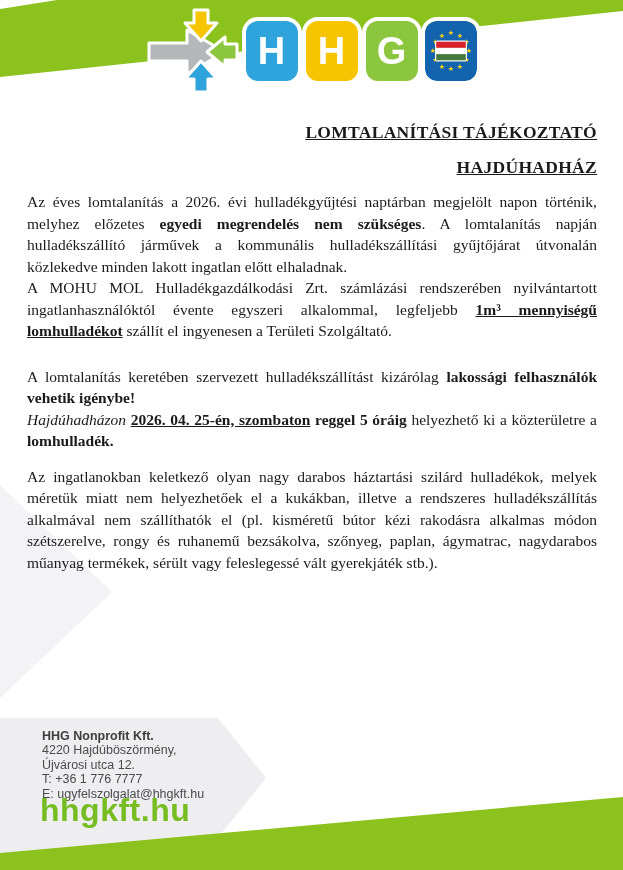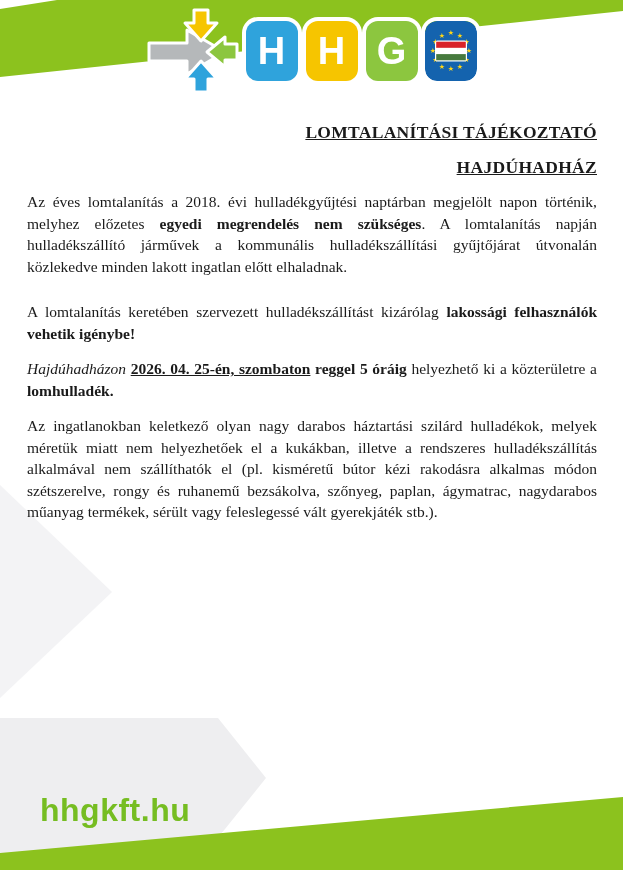--- a/index.html
+++ b/index.html
@@ -96,24 +96,32 @@
         <rect x="11.2" y="26.9" width="29.6" height="6.2" fill="#FFFFFF"></rect>
         <rect x="11.2" y="33.1" width="29.6" height="6.2" fill="#477A3E"></rect>
       </g>
     </svg>
   </div>
 
   <div class="content">
     <h1 class="doc-title">LOMTALANÍTÁSI TÁJÉKOZTATÓ</h1>
     <h1 class="doc-title second">HAJDÚHADHÁZ</h1>
     <div class="blocks">
-        <p class="block" style="margin-top: 0px;"><span>Az éves lomtalanítás a 2018. évi hulladékgyűjtési naptárban megjelölt napon történik, melyhez előzetes </span><span class="seg-b">egyedi megrendelés nem szükséges</span><span>. A lomtalanítás napján hulladékszállító járművek a kommunális hulladékszállítási gyűjtőjárat útvonalán közlekedve minden lakott ingatlan előtt elhaladnak.</span></p>
+        <p class="block" style="margin-top: 0px;"><span>Az éves lomtalanítás a 2026. évi hulladékgyűjtési naptárban megjelölt napon történik, melyhez előzetes </span><span class="seg-b">egyedi megrendelés nem szükséges</span><span>. A lomtalanítás napján hulladékszállító járművek a kommunális hulladékszállítási gyűjtőjárat útvonalán közlekedve minden lakott ingatlan előtt elhaladnak.</span></p>
+        <p class="block" style="margin-top: 0px;"><span>A MOHU MOL Hulladékgazdálkodási Zrt. számlázási rendszerében nyilvántartott ingatlanhasználóktól évente egyszeri alkalommal, legfeljebb </span><span class="seg-bu">1m³ mennyiségű lomhulladékot</span><span> szállít el ingyenesen a Területi Szolgáltató.</span></p>
         <p class="block" style="margin-top: 24px;"><span>A lomtalanítás keretében szervezett hulladékszállítást kizárólag </span><span class="seg-b">lakossági felhasználók vehetik igénybe!</span></p>
-        <p class="block" style="margin-top: 14px;"><span class="seg-i">Hajdúhadházon </span><span class="seg-bu">2026. 04. 25-én, szombaton</span><span class="seg-b"> reggel 5 óráig</span><span> helyezhető ki a közterületre a </span><span class="seg-b">lomhulladék.</span></p>
+        <p class="block" style="margin-top: 0;"><span class="seg-i">Hajdúhadházon </span><span class="seg-bu">2026. 04. 25-én, szombaton</span><span class="seg-b"> reggel 5 óráig</span><span> helyezhető ki a közterületre a </span><span class="seg-b">lomhulladék.</span></p>
         <p class="block" style="margin-top: 14px;"><span>Az ingatlanokban keletkező olyan nagy darabos háztartási szilárd hulladékok, melyek méretük miatt nem helyezhetőek el a kukákban, illetve a rendszeres hulladékszállítás alkalmával nem szállíthatók el (pl. kisméretű bútor kézi rakodásra alkalmas módon szétszerelve, rongy és ruhanemű bezsákolva, szőnyeg, paplan, ágymatrac, nagydarabos műanyag termékek, sérült vagy feleslegessé vált gyerekjáték stb.).</span></p>
       </div>
   </div>
 
   <div class="footer-text">
+    <div class="company">HHG Nonprofit Kft.</div>
+    <div>
+        <div>4220 Hajdúböszörmény,</div>
+        <div>Újvárosi utca 12.</div>
+        <div>T: +36 1 776 7777</div>
+        <div>E: ugyfelszolgalat@hhgkft.hu</div>
+      </div>
   </div>
   <div class="website" style="color: rgb(118, 189, 34);">hhgkft.hu</div>
 
 </div>
 
 </body></html>

